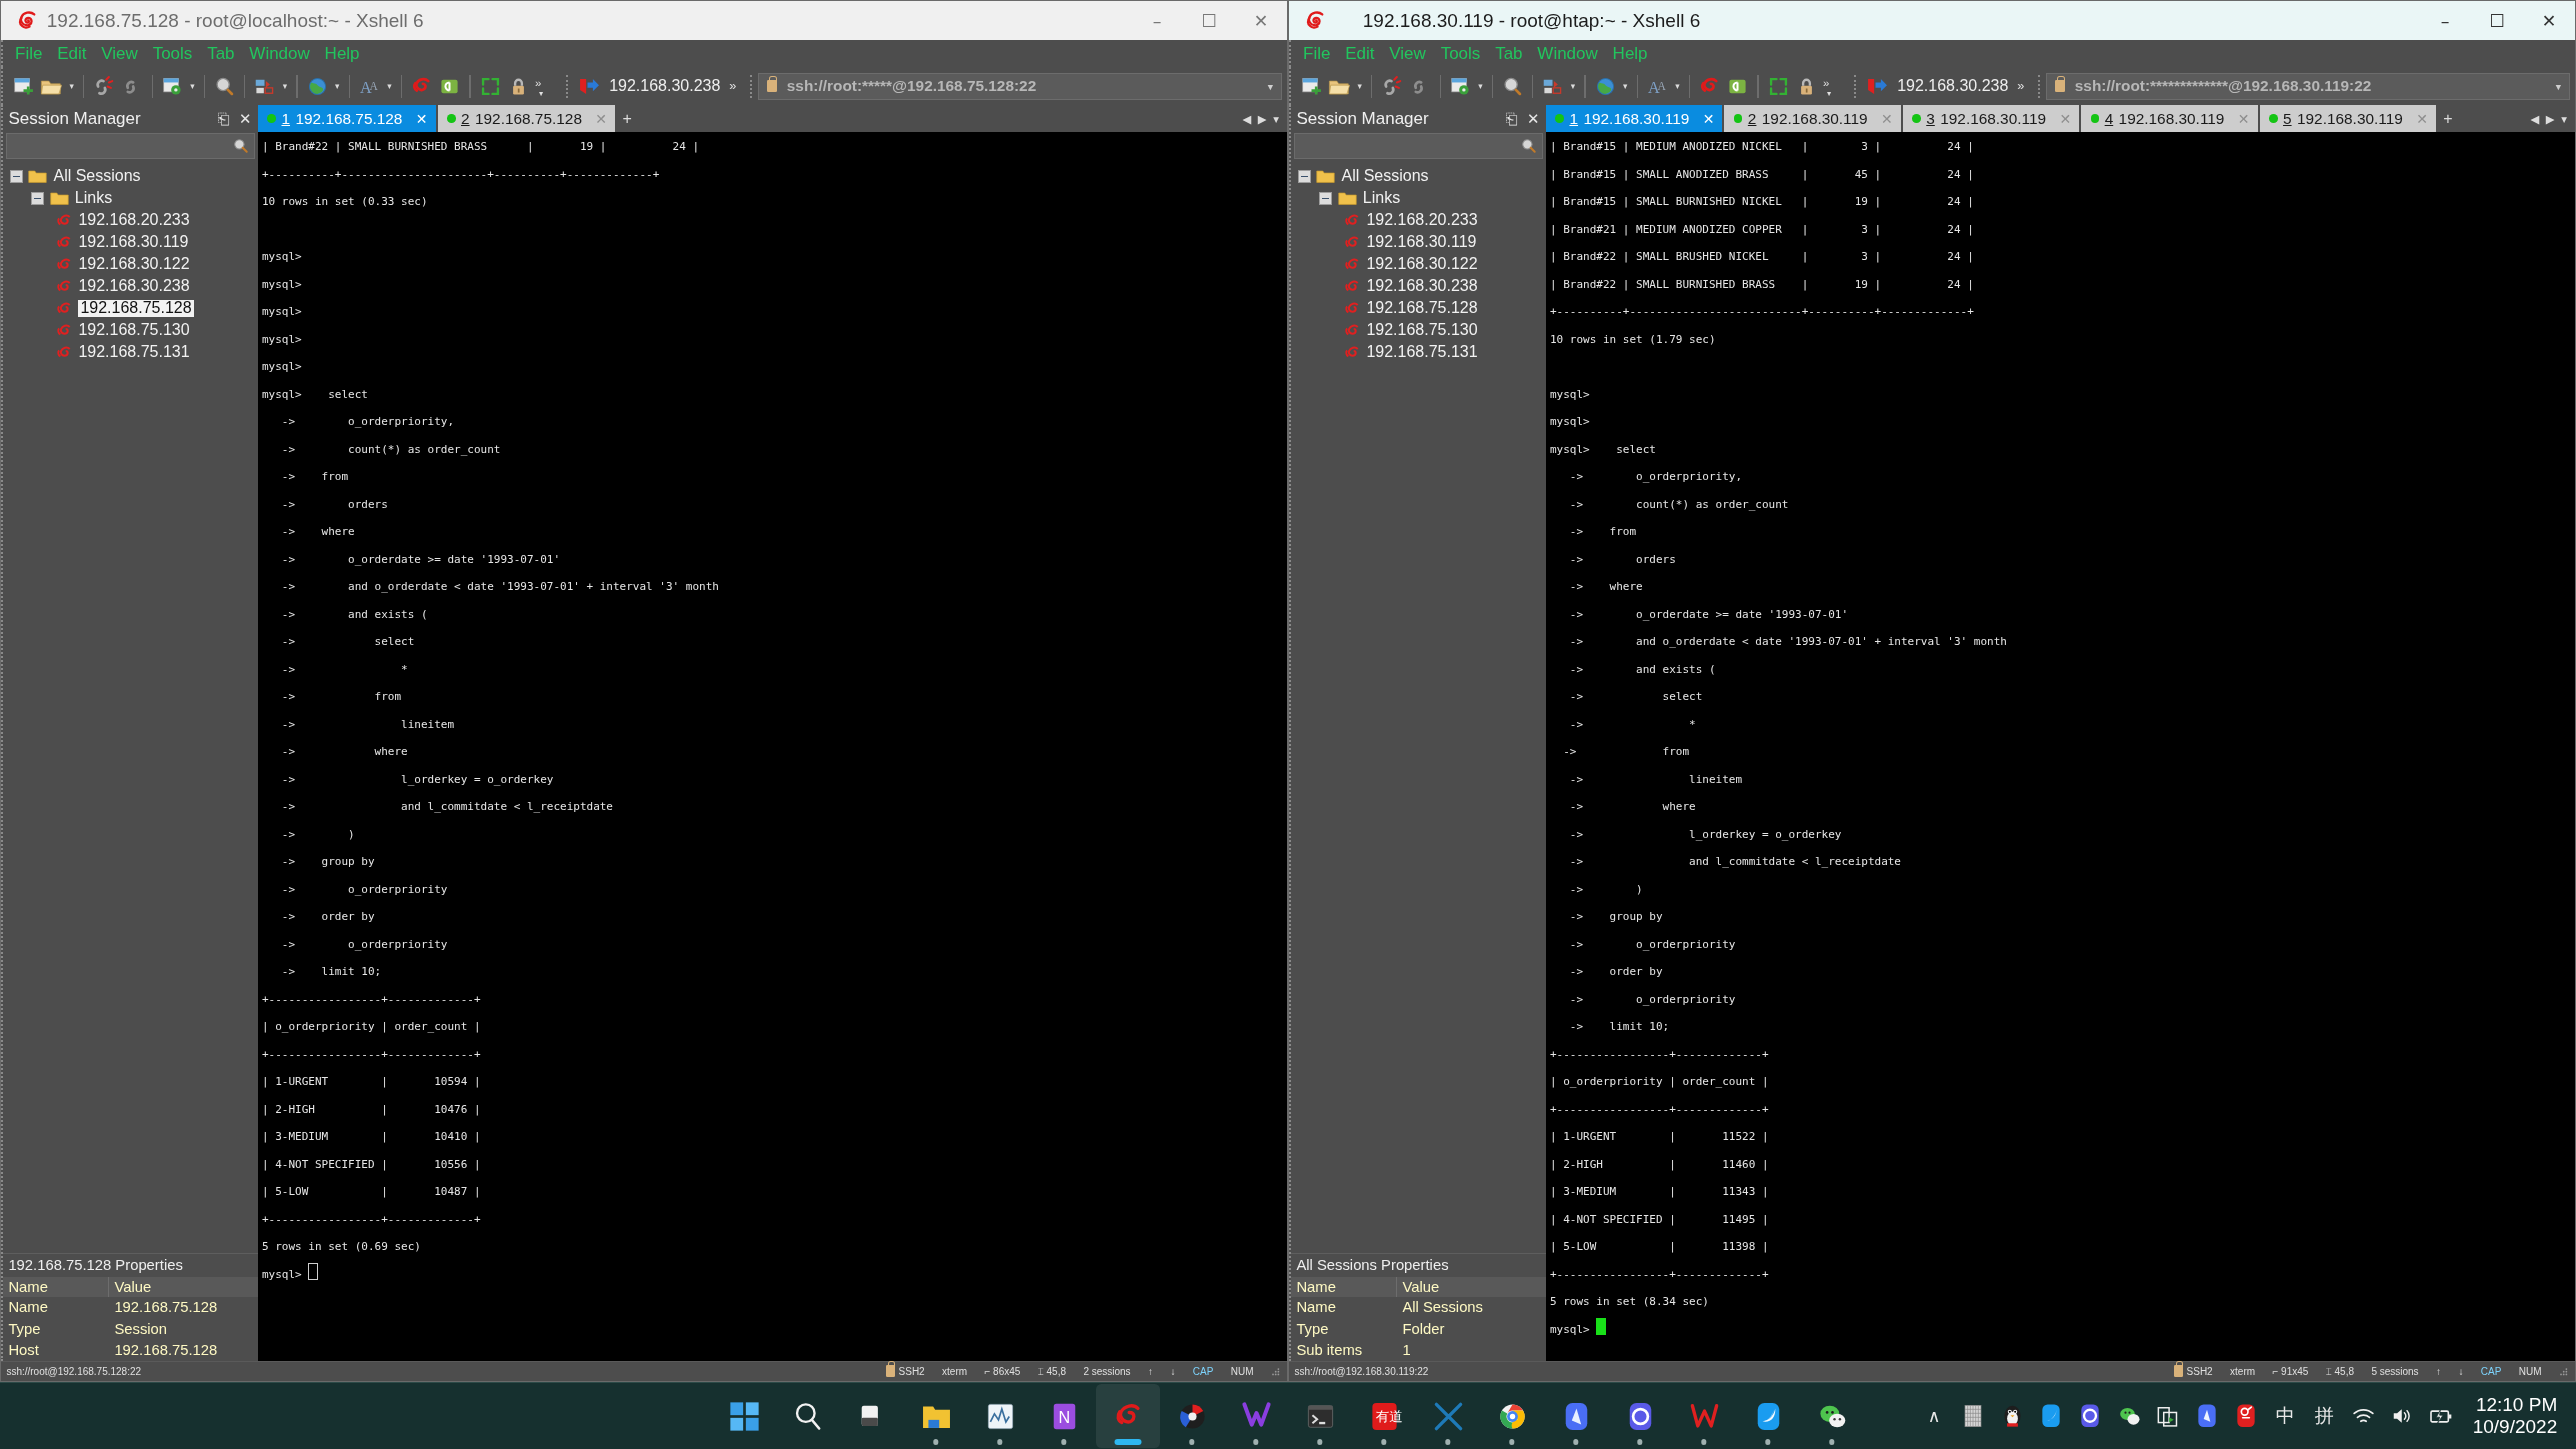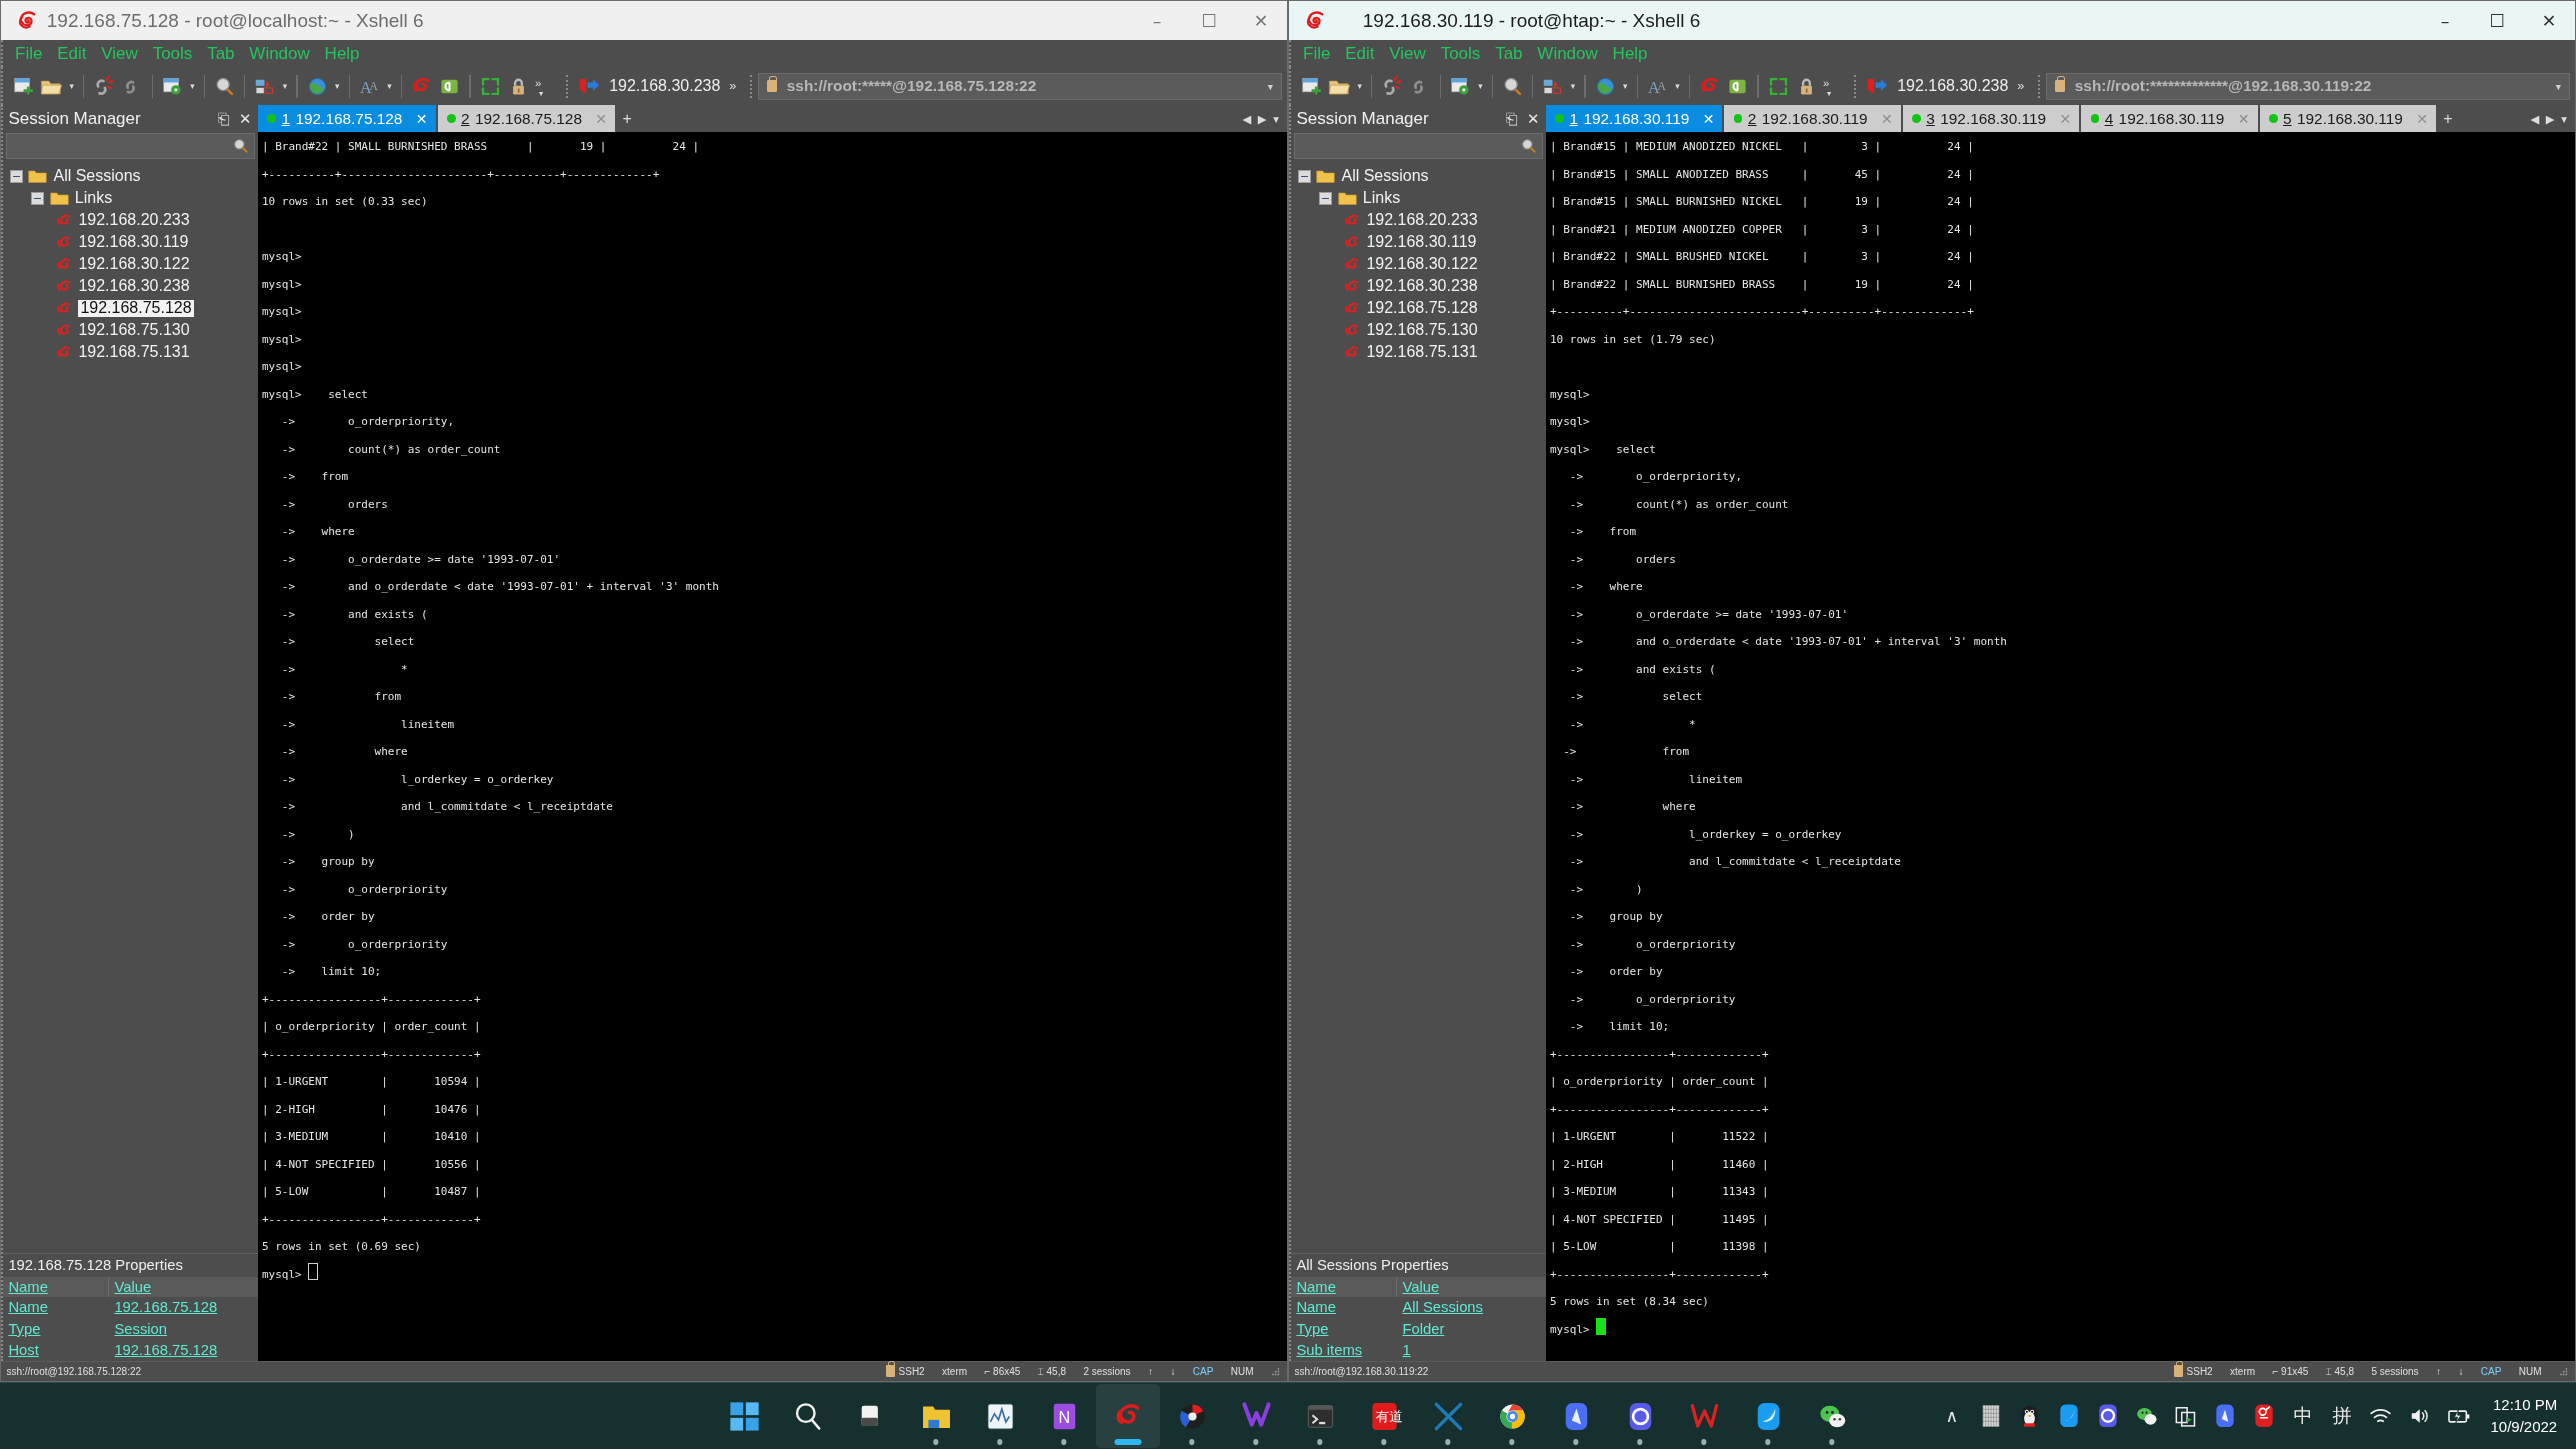--- a/index.html
+++ b/index.html
@@ -95,21 +95,21 @@
   }
   .expander i { display:block; width: 7.4px; height: 1.3px; background: #39506b; }
   .folder { width: 19px; height: 14.8px; margin-right: 6px; flex: 0 0 19px; }
   .shell-ic { width: 17.4px; height: 14.8px; margin-right: 6px; flex: 0 0 17.4px; }
   .tnode .lbl { line-height: 1; }
   .tnode .lbl.sel { background: #f2f2f2; color: #111; padding: 0.7px 2px; }
 
   
   .props { flex: 0 0 auto; background: #4d4d4d; border-top: 0.7px solid #5e5e5e; }
   .props-title { height: 23px; display:flex; align-items:center; padding-left: 5.4px; font-size: 14.8px; color: #efefef; }
-  .props-table { width: 100%; font-size: 14.8px; color: #5eead4; text-decoration: underline; }
+  .props-table { width: 100%; font-size: 14.8px; color: #fef9c3; }
   .props-hdr { display:flex; background: #595959; height: 20px; align-items:center; }
   .props-hdr .c1 { width: 106px; padding-left: 5.4px; border-right: 0.7px solid #6d6d6d; height: 20px; display:flex; align-items:center;}
   .props-hdr .c2 { flex:1; padding-left: 5.4px; }
   .props-row { display:flex; height: 21.5px; align-items:center; }
   .props-row .c1 { width: 106px; padding-left: 5.4px; }
   .props-row .c2 { flex:1; padding-left: 5.4px; }
 
   
   .termcol { flex: 1; min-width: 0; display: flex; flex-direction: column; }
   .tabstrip { height: 27px; flex: 0 0 27px; background: #4d4d4d; display: flex; align-items: stretch; }
@@ -155,21 +155,21 @@
     background: #16302f; display: flex; align-items: center;
     border-top: 0.7px solid #2c4a48;
   }
   .tb-center { position:absolute; left: 50%; transform: translateX(-50%); display:flex; align-items:center; gap: 0; }
   .tbi { width: 64px; height: 64px; position: relative; display:flex; align-items:center; justify-content:center; }
   .tbi .run { position:absolute; bottom: 3.4px; left:50%; transform:translateX(-50%); width: 5.4px; height: 5.4px; border-radius:50%; background:#9fb0b0; }
   .tbi.active { background: rgba(255,255,255,.08); border-radius: 5.4px; }
   .tbi.active .run { width: 27px; height: 6px; border-radius: 3.4px; background: #2eb7f0; }
   .tray { position:absolute; right: 9.4px; display:flex; align-items:center; gap: 0; height: 67px; }
   .tray .tri { width: 39px; height: 67px; display:flex; align-items:center; justify-content:center; color:#e8e8e8; }
-  .clock { color: #fff; font-size: 15px; text-align: right; line-height: 22px; padding: 0 9.4px 0 12px; }
+  .clock { color: #fff; font-size: 19px; text-align: right; line-height: 22px; padding: 0 9.4px 0 12px; }
 </style>
 </head>
 <body>
 
 <div class="desktop">
 
   <div class="win left">
 
     <div class="titlebar inactive">
       <span class="tb-icon">

